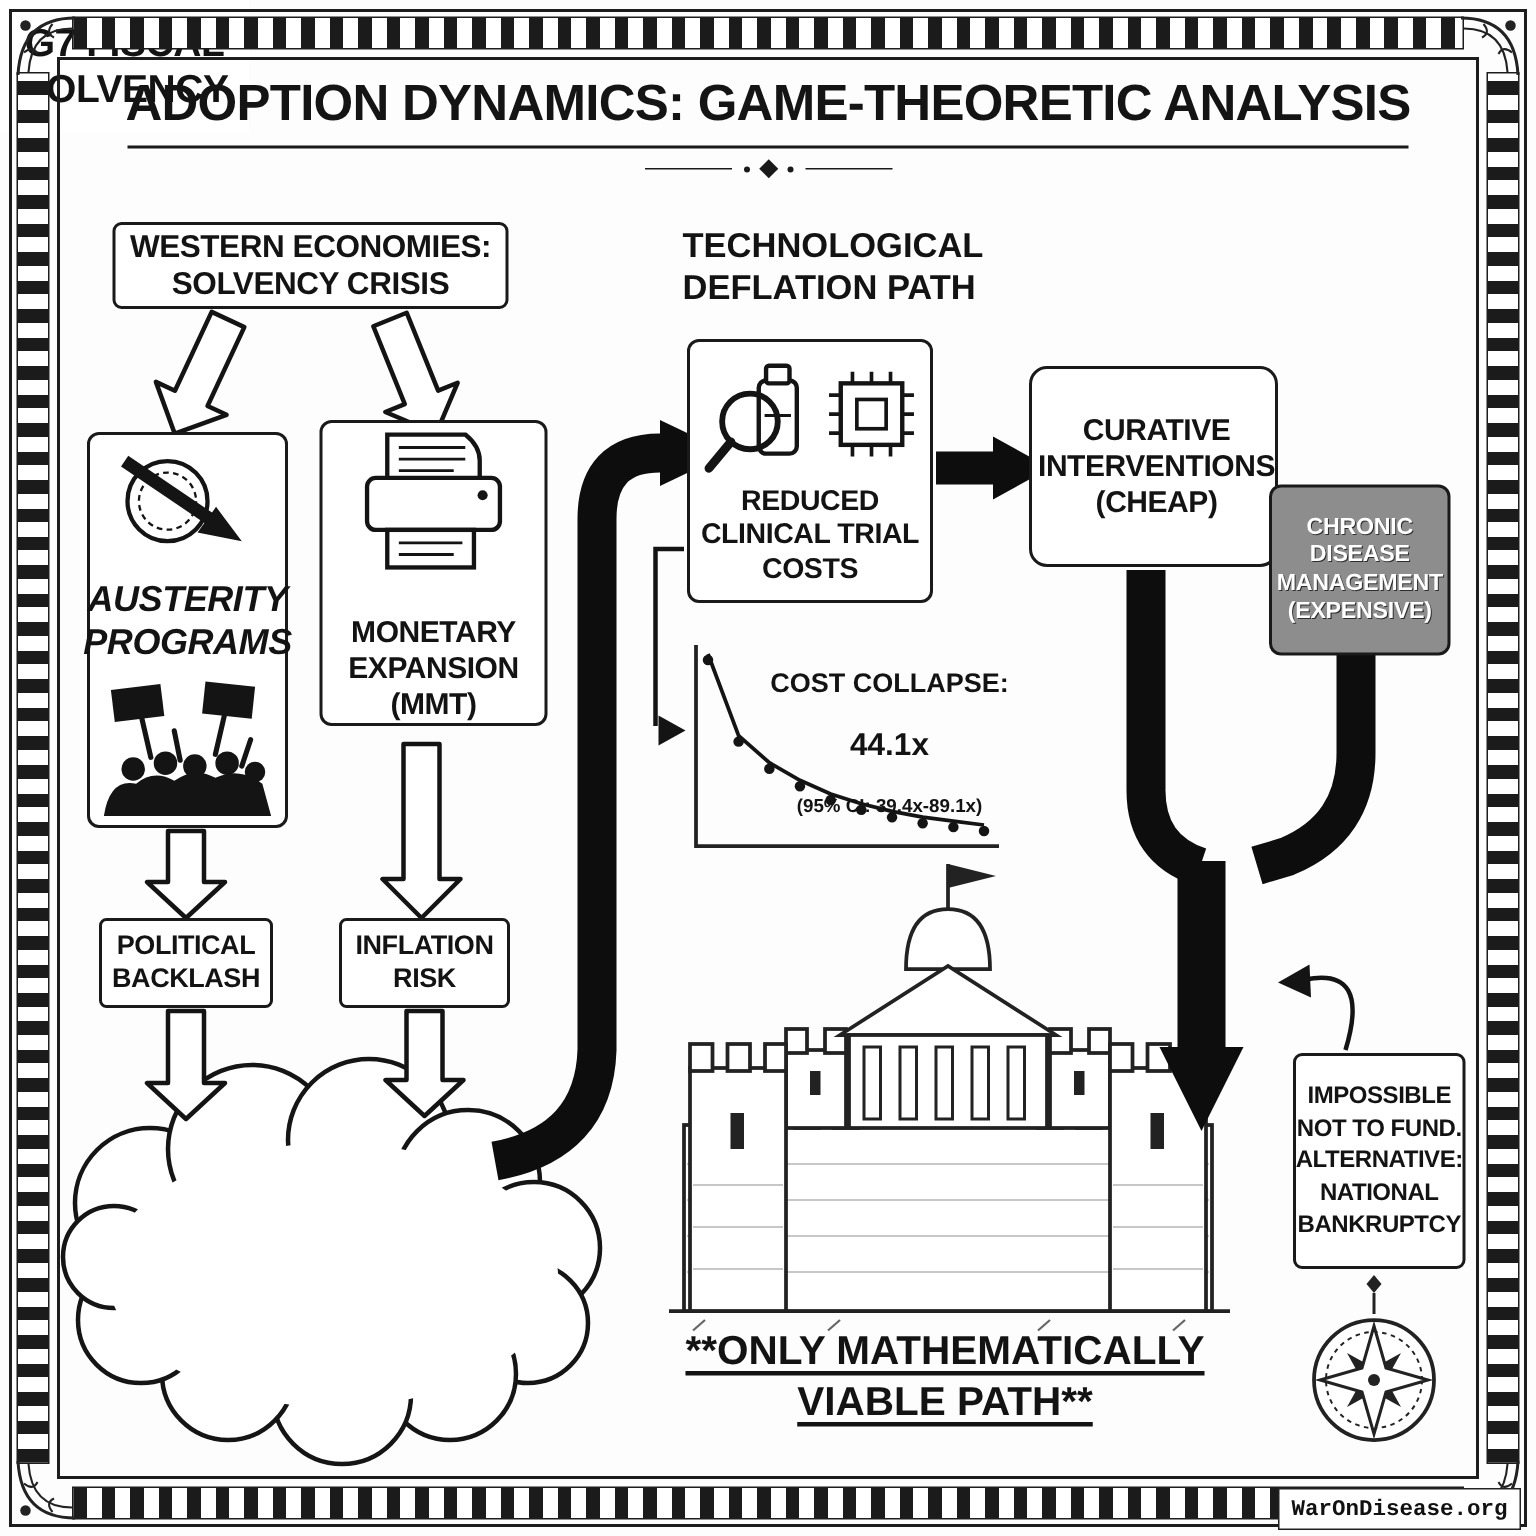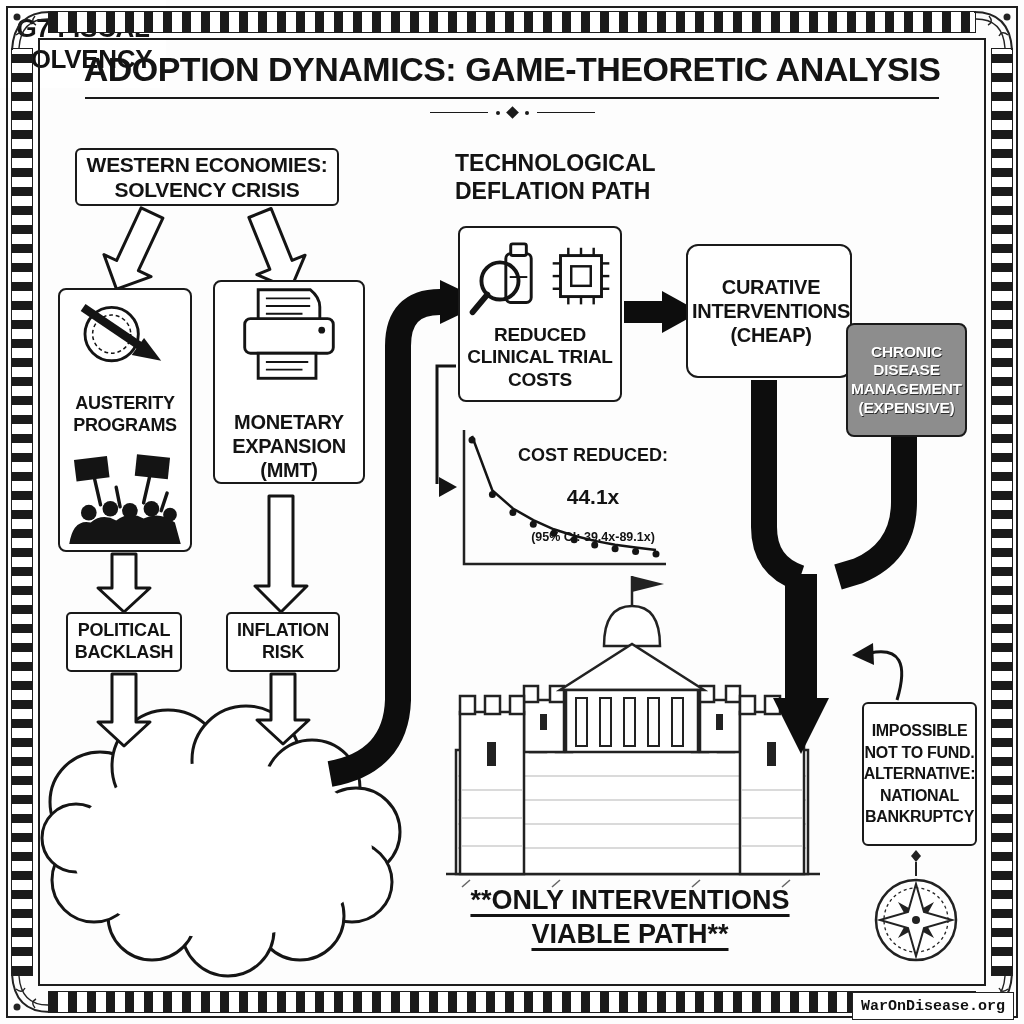--- a/index.html
+++ b/index.html
@@ -33,21 +33,21 @@
   
   .box{position:absolute;border:2.5px solid #1a1a1a;border-radius:6px;background:#fff;
        display:flex;flex-direction:column;align-items:center;justify-content:center;text-align:center;box-sizing:border-box;}
   .lbl{white-space:pre-line;font-weight:700;color:#131313;line-height:1.2;letter-spacing:-0.3px;}
   .art{position:absolute;left:0;top:0;width:1024px;height:1024px;pointer-events:none;}
   .txt{position:absolute;white-space:pre-line;font-weight:700;color:#131313;}
   
   #node-root{left:75px;top:148px;width:264px;height:58px;}
   #node-root .lbl{font-size:21px;}
   #node-austerity{left:58px;top:288px;width:134px;height:264px;justify-content:space-between;padding:6px 2px;border-radius:8px;}
-  #node-austerity .lbl{font-size:18px;}
+  #node-austerity .lbl{font-size:24px;font-style:italic;}
   #node-monetary{left:213px;top:280px;width:152px;height:204px;justify-content:space-between;padding:0 2px;border-radius:8px;}
   #node-monetary .lbl{font-size:20px;}
   #node-political{left:66px;top:612px;width:116px;height:60px;border-radius:5px;}
   #node-political .lbl{font-size:18px;}
   #node-inflation{left:226px;top:612px;width:114px;height:60px;border-radius:5px;}
   #node-inflation .lbl{font-size:18px;}
   #cloud-label{left:118px;top:810px;width:212px;text-align:center;font-size:29px;line-height:1.15;}
   #tech-heading{left:455px;top:150px;width:240px;font-size:23px;line-height:1.2;text-align:left;}
   #node-reduced{left:458px;top:226px;width:164px;height:176px;justify-content:space-between;padding:10px 2px 8px;border-radius:8px;}
   #node-reduced .lbl{font-size:19px;}
@@ -259,21 +259,21 @@
         <circle cx="83.3" cy="100.2" r="3.5"></circle>
         <circle cx="103.8" cy="109.3" r="3.5"></circle>
         <circle cx="124.2" cy="115.8" r="3.5"></circle>
         <circle cx="144.7" cy="120.9" r="3.5"></circle>
         <circle cx="165.1" cy="124.8" r="3.5"></circle>
         <circle cx="185.6" cy="127.4" r="3.5"></circle>
         <circle cx="206.0" cy="130.0" r="3.5"></circle>
       </g>
   </svg>
   <div id="chart-text" class="txt">
-    <div id="chart-title">COST REDUCED:</div>
+    <div id="chart-title">COST COLLAPSE:</div>
     <div id="chart-value">44.1x</div>
     <div id="chart-ci">(95% CI: 39.4x-89.1x)</div>
   </div>
 
   <div class="box" id="node-root">
     <div class="lbl">WESTERN ECONOMIES:
 SOLVENCY CRISIS</div>
   </div>
 
   <div class="box" id="node-austerity">
@@ -381,21 +381,21 @@
 DISEASE
 MANAGEMENT
 (EXPENSIVE)</div>
   </div>
 
   <div id="castle-label">
     <div class="lbl">G7 FISCAL
 SOLVENCY</div>
   </div>
 
-  <div class="txt" id="viable-path">**ONLY INTERVENTIONS
+  <div class="txt" id="viable-path">**ONLY MATHEMATICALLY
 VIABLE PATH**</div>
 
   <div class="box" id="node-impossible">
     <div class="lbl">IMPOSSIBLE
 NOT TO FUND.
 ALTERNATIVE:
 NATIONAL
 BANKRUPTCY</div>
   </div>
 

